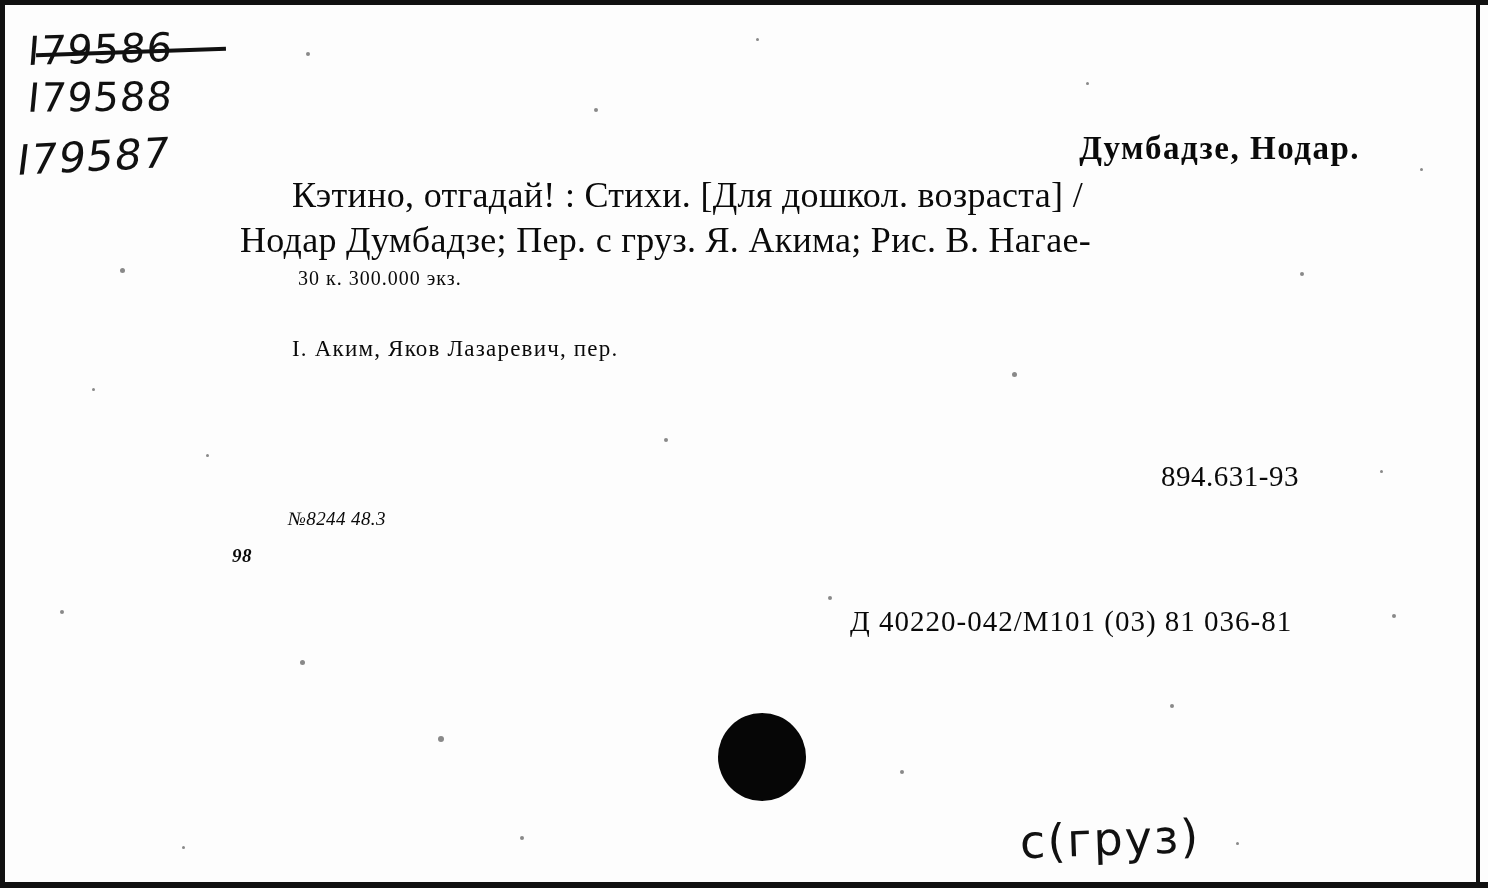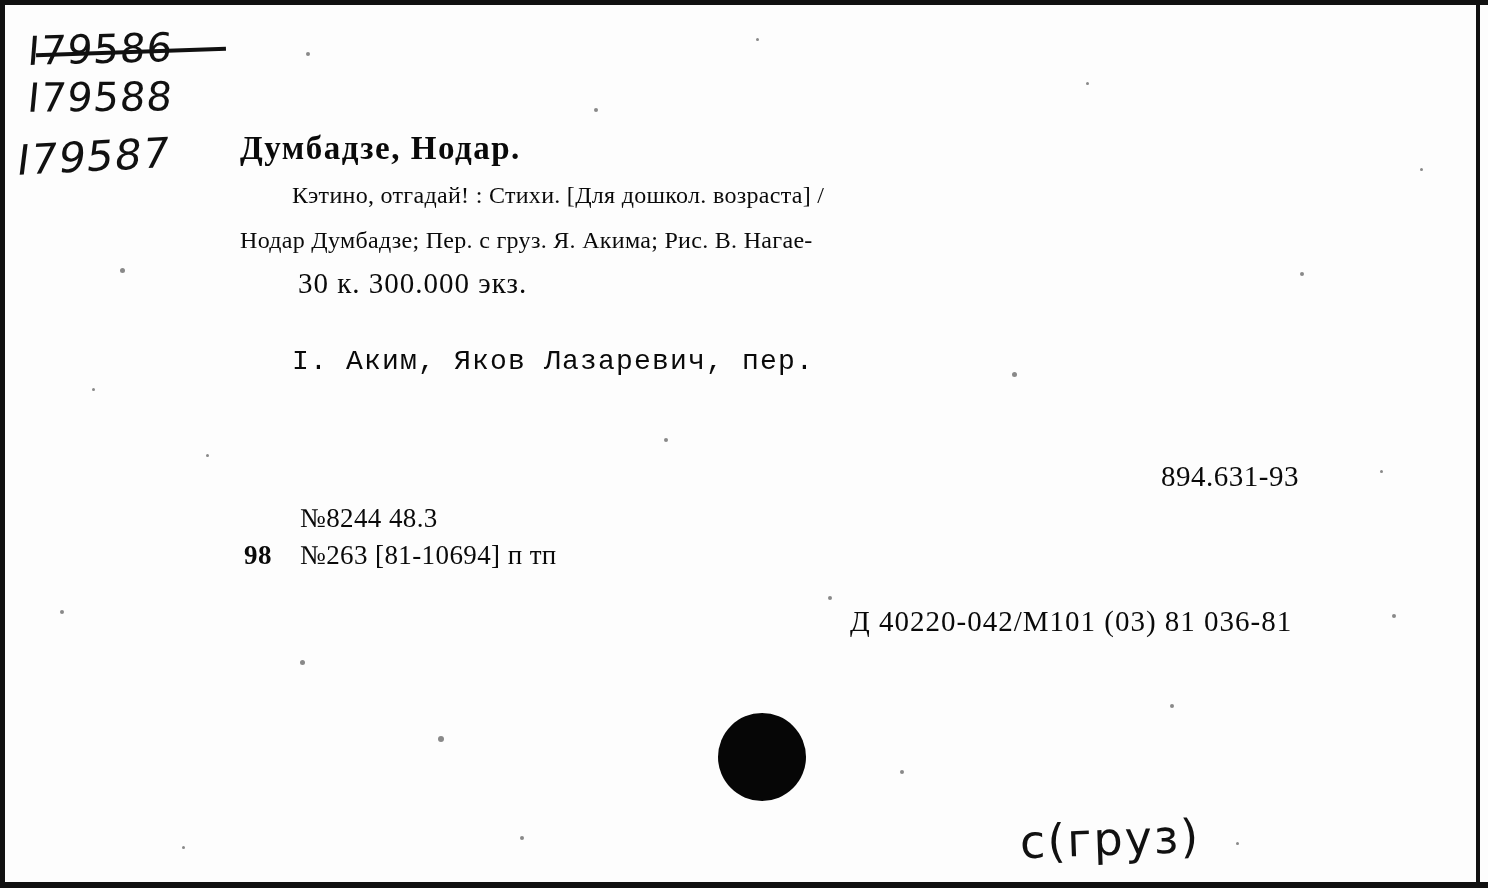--- a/index.html
+++ b/index.html
@@ -111,62 +111,63 @@
     left: 240px;
     top: 130px;
     width: 1120px;
   }
   .heading {
     font-family: "Liberation Serif", serif;
     font-weight: bold;
     font-size: 33px;
     letter-spacing: 1.5px;
     margin: 0 0 6px 0;
+    text-align: right;
   }
   .body-line {
-    font-size: 24px;
+    font-size: 36px;
     line-height: 45px;
     margin: 0;
     letter-spacing: 0.3px;
   }
   .indent-1 { text-indent: 52px; }
   .price-line {
-    font-size: 29px;
+    font-size: 20px;
     margin: 4px 0 0 0;
     text-indent: 58px;
     letter-spacing: 1px;
   }
   .added-entry {
-    font-size: 28px;
+    font-size: 23px;
     margin: 46px 0 0 0;
     text-indent: 52px;
     letter-spacing: 1.2px;
-    font-family: Liberation Mono, monospace;
   }
 
   
   #classification {
     position: absolute;
     left: 1230px;
     top: 460px;
     font-size: 29px;
     letter-spacing: 0.5px;
     white-space: nowrap;
     transform: translateX(-50%);
     text-align: right;
   }
 
   
   #tracing {
     position: absolute;
-    left: 244px;
+    left: 232px;
     top: 500px;
-    font-size: 27px;
+    font-size: 19px;
     line-height: 37px;
     letter-spacing: 0.4px;
+    font-style: italic;
   }
   #tracing .row { position: relative; padding-left: 56px; }
   #tracing .numcol {
     position: absolute;
     left: 0;
     font-weight: bold;
   }
 
   
   #imprint {
@@ -238,21 +239,20 @@
   </div>
 
   <div id="classification">894.631-93</div>
 
   <div id="tracing">
     <div class="row">
       <span>№8244  48.3</span>
     </div>
     <div class="row">
       <span class="numcol">98</span>
-      <span>№263  [81-10694]  п тп</span>
     </div>
   </div>
 
   <div id="imprint">Д  40220-042/М101 (03) 81   036-81</div>
 
   <div id="punch-hole"></div>
 
   <div class="handwriting" id="hand-bottom">с(груз)</div>
 
 </div>

